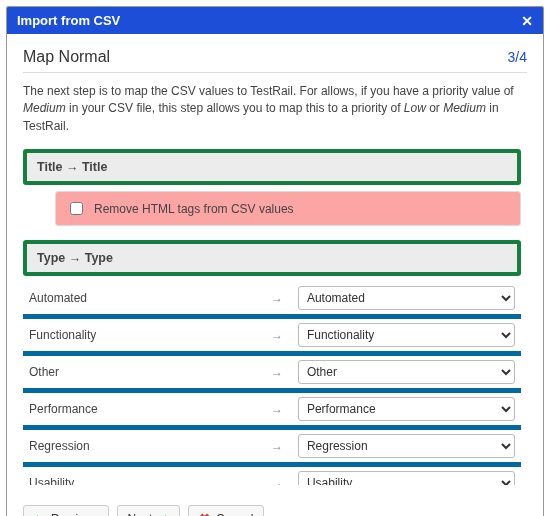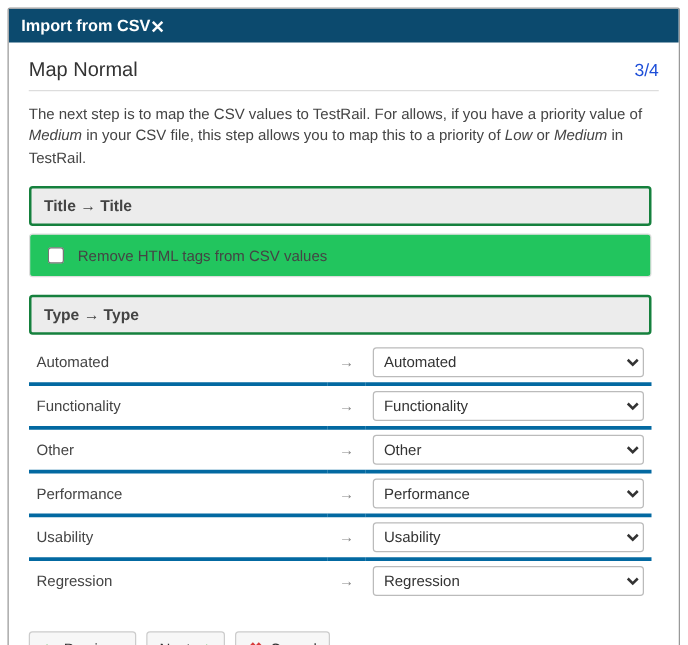--- a/index.html
+++ b/index.html
@@ -12,25 +12,26 @@
     background: #fff;
   }
   .modal {
     width: 538px;
     border: 1px solid #999;
     border-radius: 2px;
     overflow: hidden;
     background: #fff;
   }
   .modal-header {
-    background: #0c4a6e;
+    background: #1d4ed8;
     color: #fff;
     padding: 6px 10px;
     font-weight: bold;
     display: flex;
+    justify-content: space-between;
     align-items: center;
     font-size: 13px;
   }
   .close-x {
     font-weight: bold;
     font-size: 14px;
     cursor: pointer;
     line-height: 1;
   }
   .modal-body {
@@ -65,47 +66,48 @@
     position: relative;
     max-height: 336px;
     overflow-y: auto;
     padding-right: 6px;
   }
   .scroll-wrap::-webkit-scrollbar { width: 8px; }
   .scroll-wrap::-webkit-scrollbar-track { background: #f1f1f1; border-radius: 4px; }
   .scroll-wrap::-webkit-scrollbar-thumb { background: #c2c2c2; border-radius: 4px; }
   .section-head {
     background: #ececec;
-    border: 2px solid #15803d;
+    border: 4px solid #15803d;
     border-radius: 3px;
     padding: 7px 10px;
     font-weight: bold;
     color: #444;
     margin-bottom: 6px;
     font-size: 12.5px;
   }
   .section-option {
     border: 1px solid #ddd;
     border-radius: 3px;
     padding: 7px 10px;
     margin-bottom: 14px;
     display: flex;
     align-items: center;
     gap: 8px;
     color: #444;
-    background: #22c55e;
+    background: #fca5a5;
+    margin-left: 32px;
   }
   .map-table {
     width: 100%;
     border-collapse: collapse;
     margin-bottom: 14px;
   }
   .map-table td {
     padding: 4px 6px;
-    border-bottom: 3px solid #0369a1;
+    border-bottom: 5px solid #0369a1;
     vertical-align: middle;
   }
   .map-table tr:last-child td { border-bottom: none; }
   .col-src { width: 48%; color: #444; }
   .col-arrow { width: 6%; text-align: center; color: #888; }
   .col-sel { width: 46%; }
   .map-select {
     width: 100%;
     padding: 3px 4px;
     border: 1px solid #bbb;
@@ -182,28 +184,28 @@
               <td class="col-src">Other</td>
               <td class="col-arrow">→</td>
               <td class="col-sel"><select class="map-select"><option>Other</option></select></td>
             </tr>
             <tr>
               <td class="col-src">Performance</td>
               <td class="col-arrow">→</td>
               <td class="col-sel"><select class="map-select"><option>Performance</option></select></td>
             </tr>
             <tr>
+              <td class="col-src">Regression</td>
+              <td class="col-arrow">→</td>
+              <td class="col-sel"><select class="map-select"><option>Regression</option></select></td>
+            </tr>
+            <tr>
               <td class="col-src">Usability</td>
               <td class="col-arrow">→</td>
               <td class="col-sel"><select class="map-select"><option>Usability</option></select></td>
-            </tr>
-            <tr>
-              <td class="col-src">Regression</td>
-              <td class="col-arrow">→</td>
-              <td class="col-sel"><select class="map-select"><option>Regression</option></select></td>
             </tr>
           </tbody>
       </table>
 
       <div class="section-head">Priority → Priority</div>
 
     </div>
   </div>
 
   <div class="footer">

